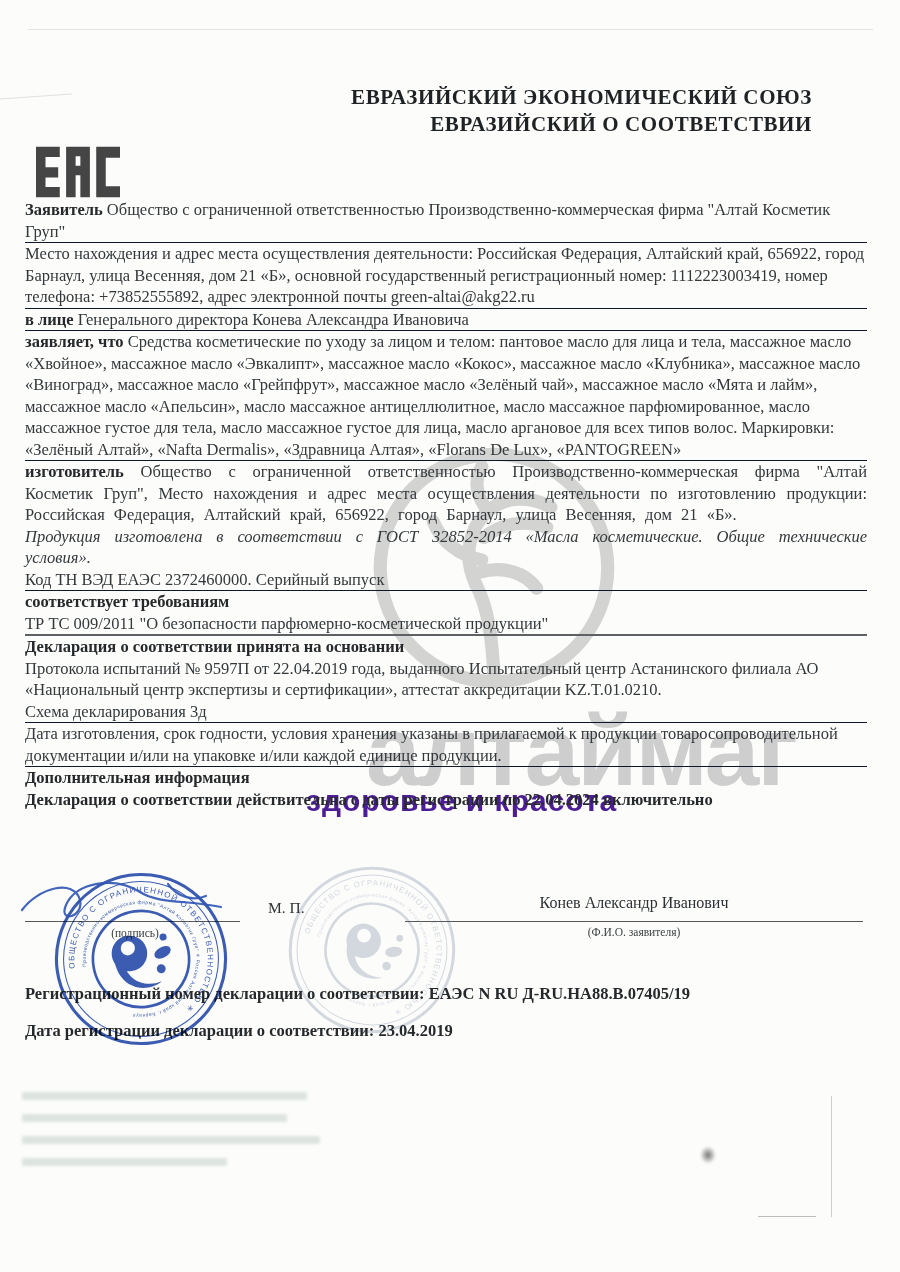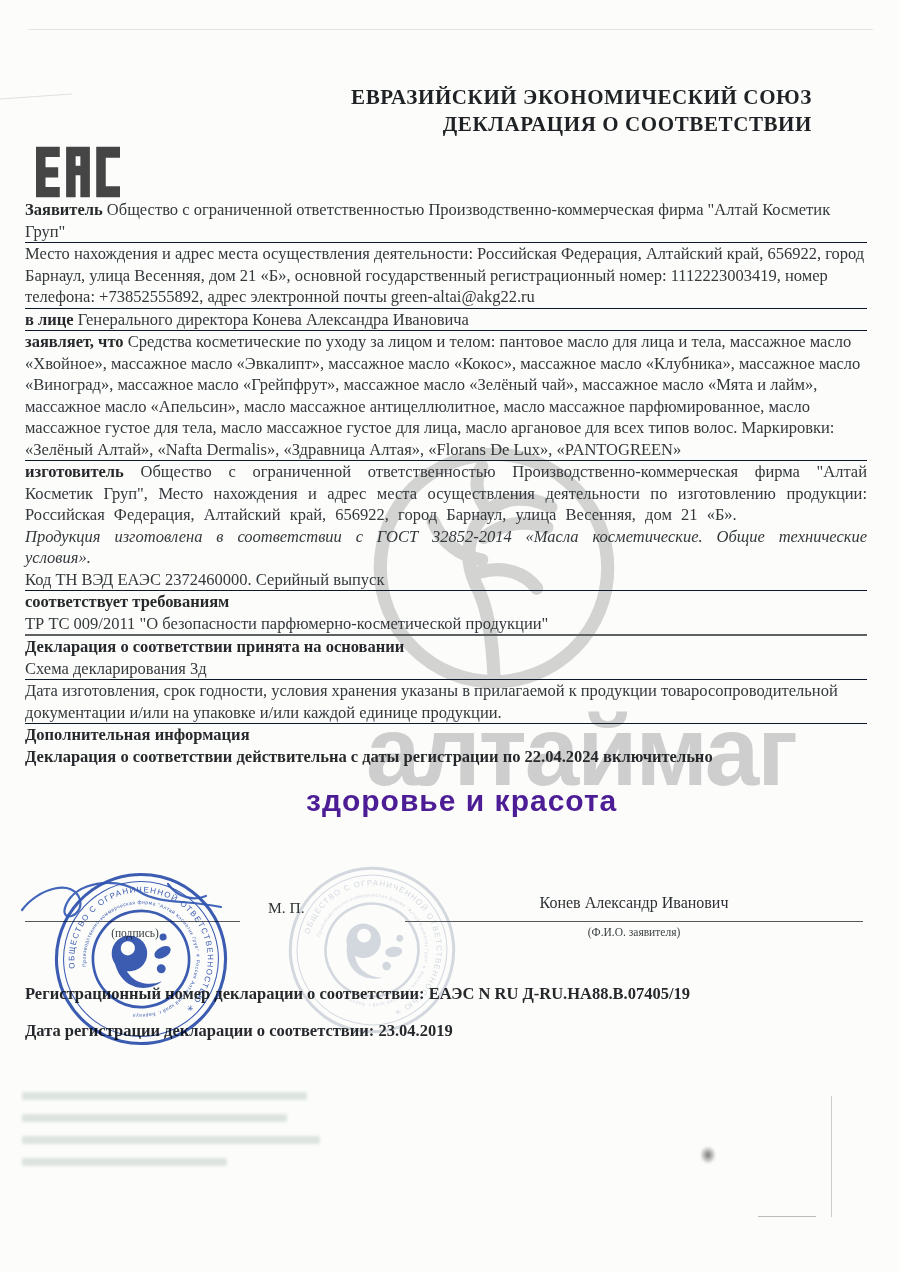--- a/index.html
+++ b/index.html
@@ -98,21 +98,21 @@
       <path d="M124 74 C140 60 164 58 186 70"></path>
       <path d="M124 74 C112 58 110 44 118 30"></path>
       <path d="M116 134 C140 128 160 134 172 150"></path>
     </g>
   </svg>
   <div class="wm-brand">алтаймаг</div>
   <div class="wm-tag">здоровье и красота</div>
 
   <div class="doc-title">
     <div>ЕВРАЗИЙСКИЙ ЭКОНОМИЧЕСКИЙ СОЮЗ</div>
-    <div>ДЕКЛАРАЦИЯ О СООТВЕТСТВИИ</div>
+    <div>ЕВРАЗИЙСКИЙ О СООТВЕТСТВИИ</div>
   </div>
 
   <svg class="eac" viewBox="0 0 106 64">
     <g fill="#454545" fill-rule="evenodd">
       <path d="M0 0 H30 V13 H12 V26 H28 V39 H12 V51 H30 V64 H0 Z"></path>
       <path d="M38 64 V0 H68 V64 H56 V36 H50 V64 Z M50 12 H56 V24 H50 Z"></path>
       <path d="M76 0 H106 V14 H88 V50 H106 V64 H76 Z"></path>
     </g>
   </svg>
 
@@ -131,20 +131,21 @@
     <p class="para just spread2">Продукция изготовлена в соответствии с ГОСТ 32852-2014 «Масла косметические. Общие технические условия».</p>
 
     <p class="para u">Код ТН ВЭД ЕАЭС 2372460000. Серийный выпуск</p>
 
     <p class="para bold-line">соответствует требованиям</p>
 
     <p class="para u2 gap-top">ТР ТС 009/2011 "О безопасности парфюмерно-косметической продукции"</p>
 
     <p class="para bold-line gap-top">Декларация о соответствии принята на основании</p>
 
+    <p class="para protocol">Протокола испытаний № 9597П от 22.04.2019 года, выданного Испытательный центр Астанинского филиала АО «Национальный центр экспертизы и сертификации», аттестат аккредитации KZ.T.01.0210.</p>
 
     <p class="para u">Схема декларирования 3д</p>
 
     <p class="para u gap-top">Дата изготовления, срок годности, условия хранения указаны в прилагаемой к продукции товаросопроводительной документации и/или на упаковке и/или каждой единице продукции.</p>
 
     <p class="para bold-line">Дополнительная информация</p>
 
     <p class="para bold-line">Декларация о соответствии  действительна с даты регистрации по 22.04.2024 включительно</p>
 
   </div>

